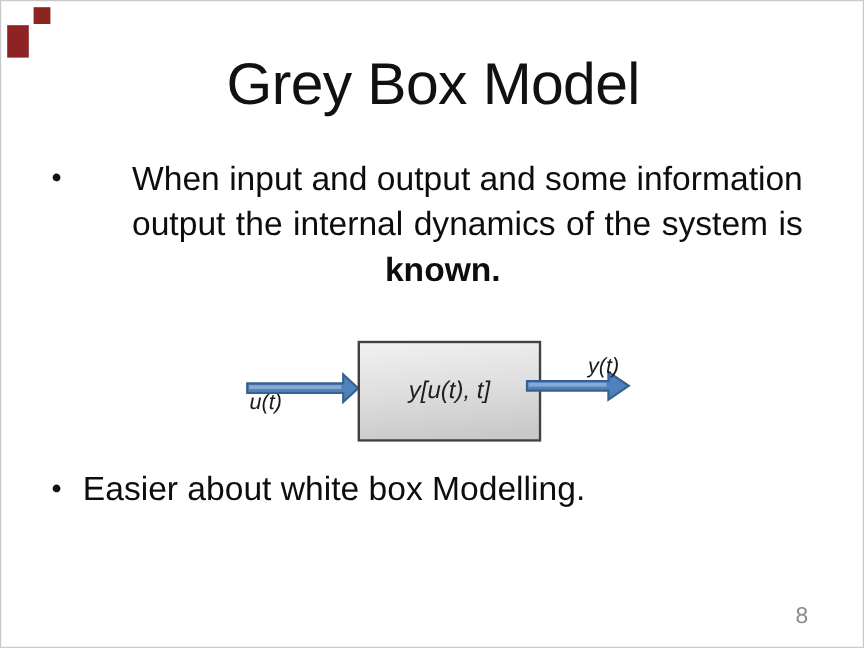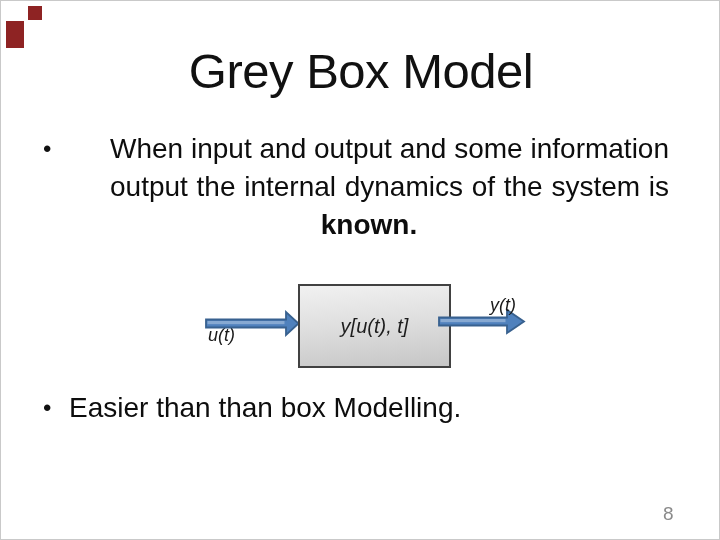--- a/index.html
+++ b/index.html
@@ -139,19 +139,19 @@
       <polygon points="1,9.5 69,9.5 69,2 86,13.5 69,25 69,17.5 1,17.5" fill="#4f81bd" stroke="#38618f" stroke-width="1.8" stroke-linejoin="miter"></polygon>
       <rect x="2.5" y="11" width="65" height="3.2" fill="#ffffff" opacity="0.32"></rect>
     </svg>
 
     <div class="io-label output">y(t)</div>
   </div>
 
   <div class="bullet-item second">
     <div class="bullet-marker">•</div>
     <div class="bullet-text">
-      <div class="line">Easier than than box Modelling.</div>
+      <div class="line">Easier about white box Modelling.</div>
     </div>
   </div>
 
   <div class="page-number">8</div>
 
 </div>
 
 </body></html>

